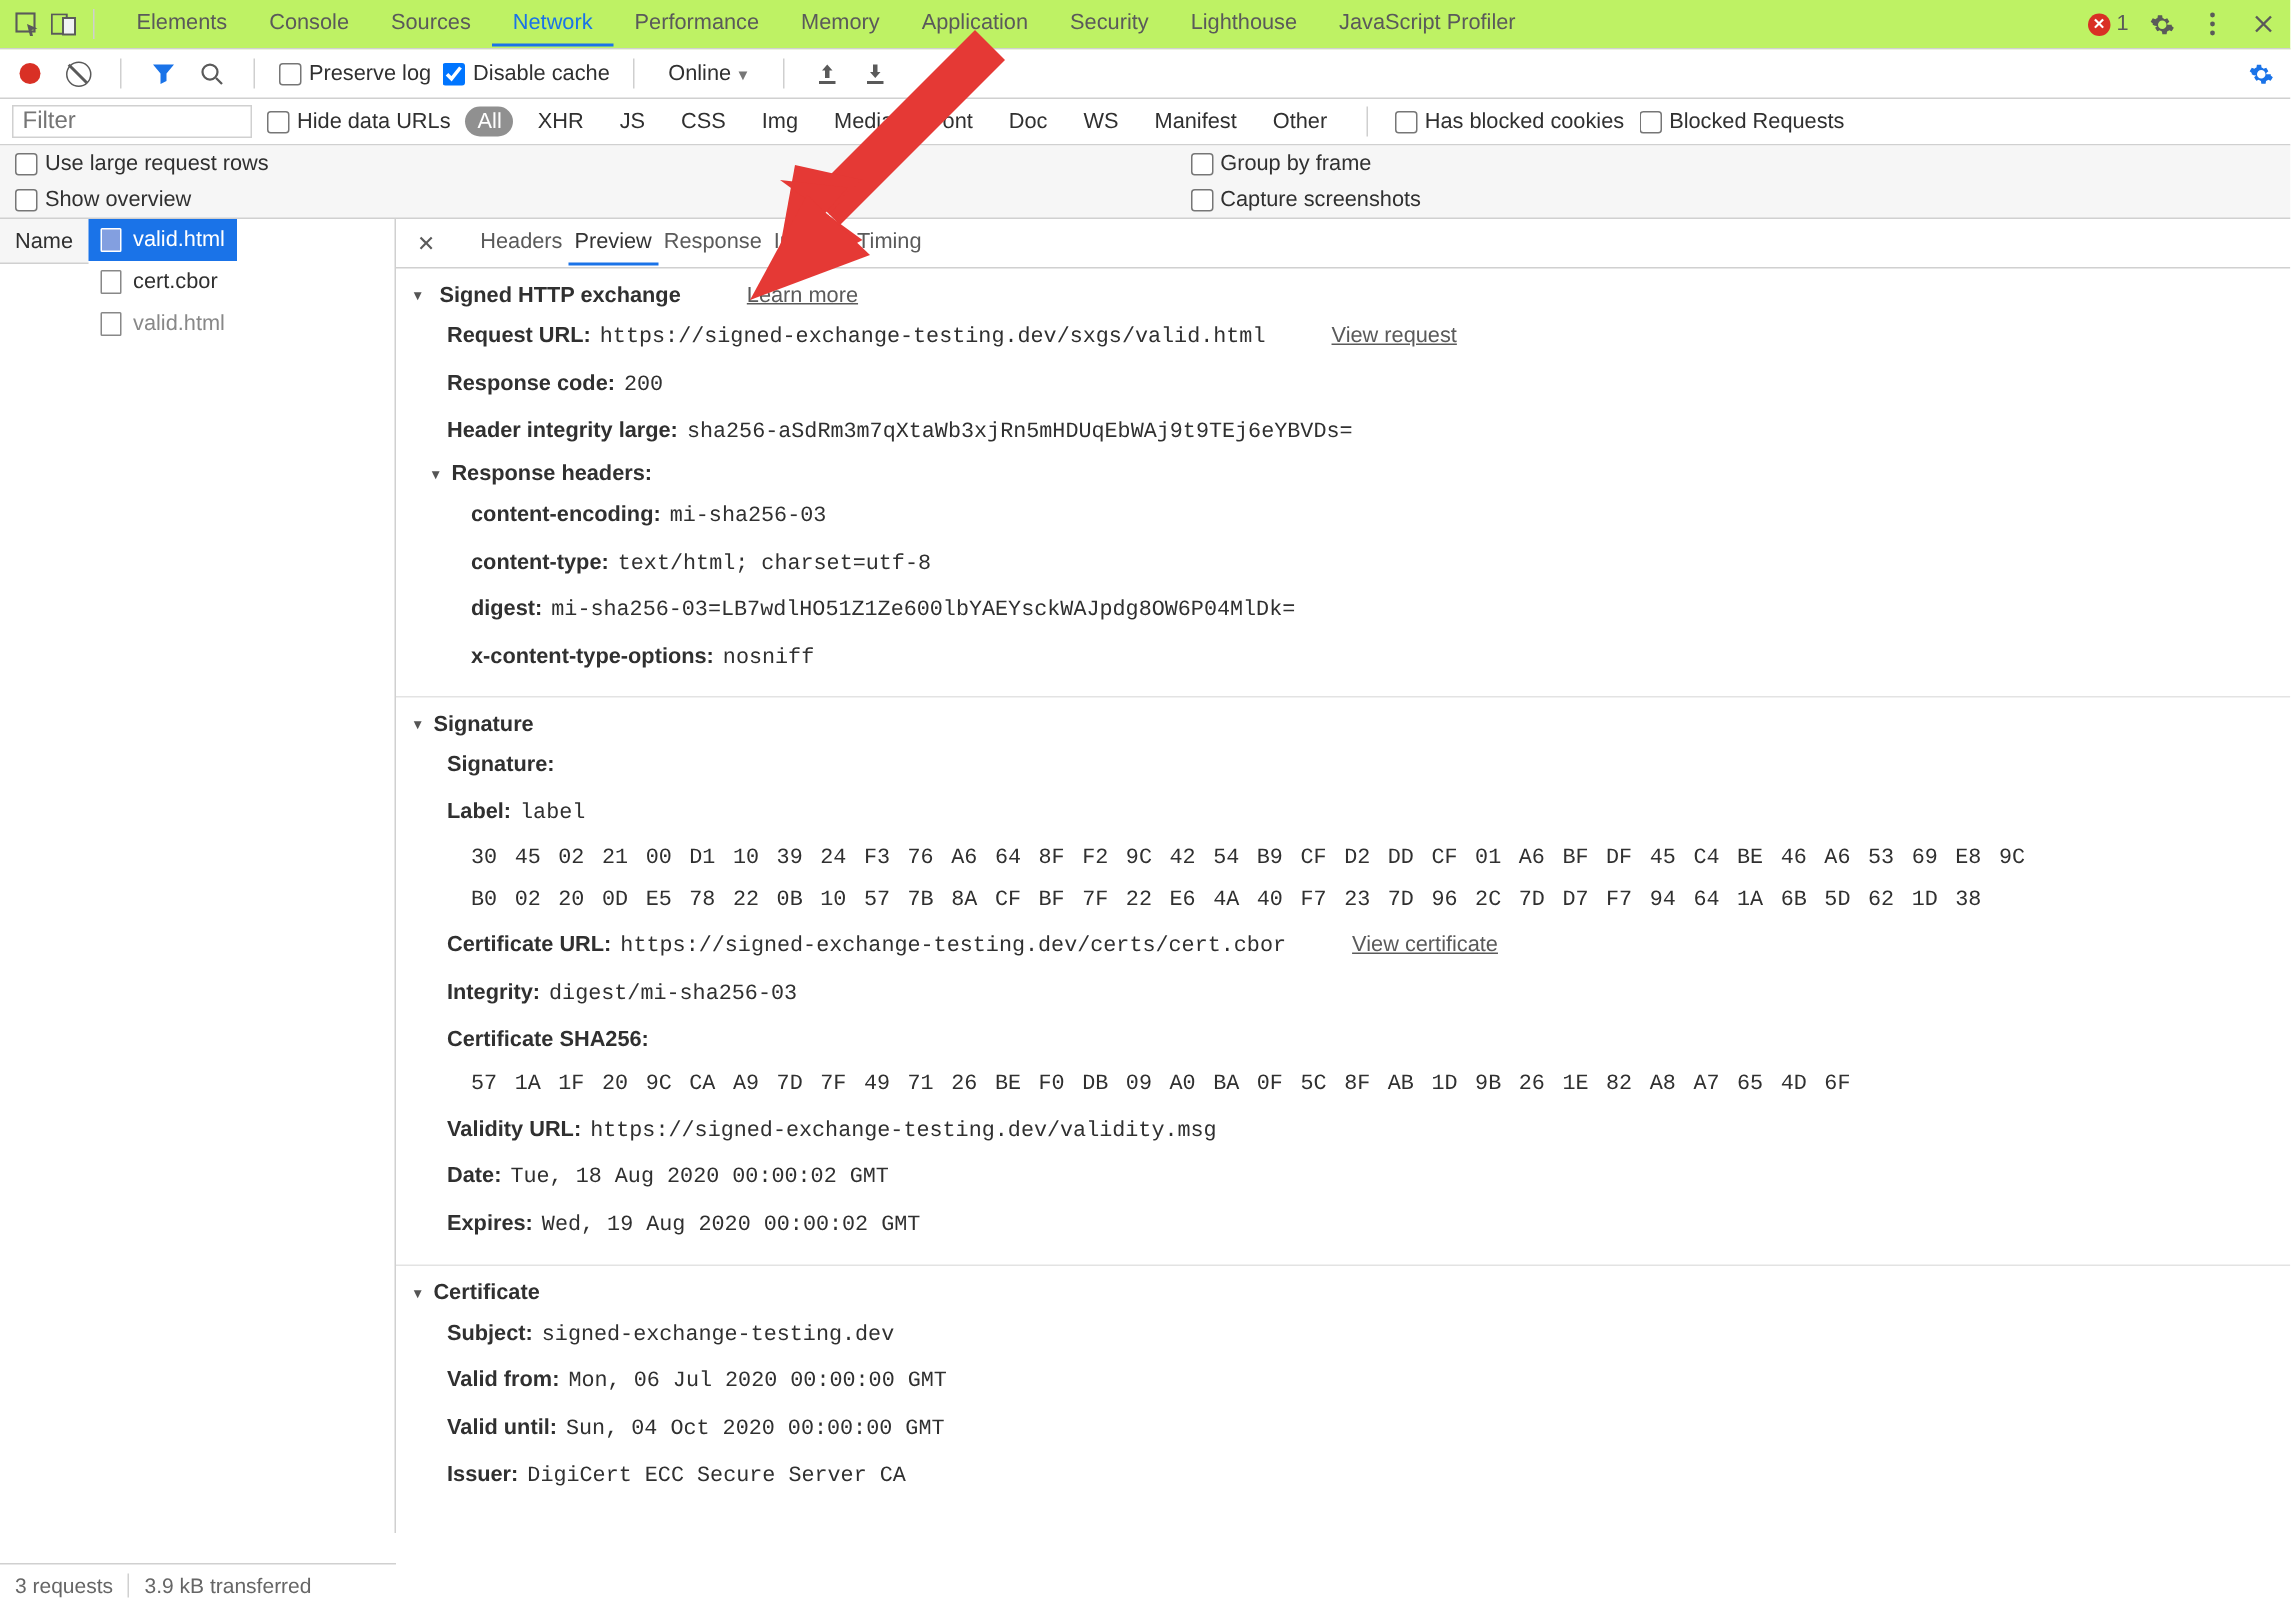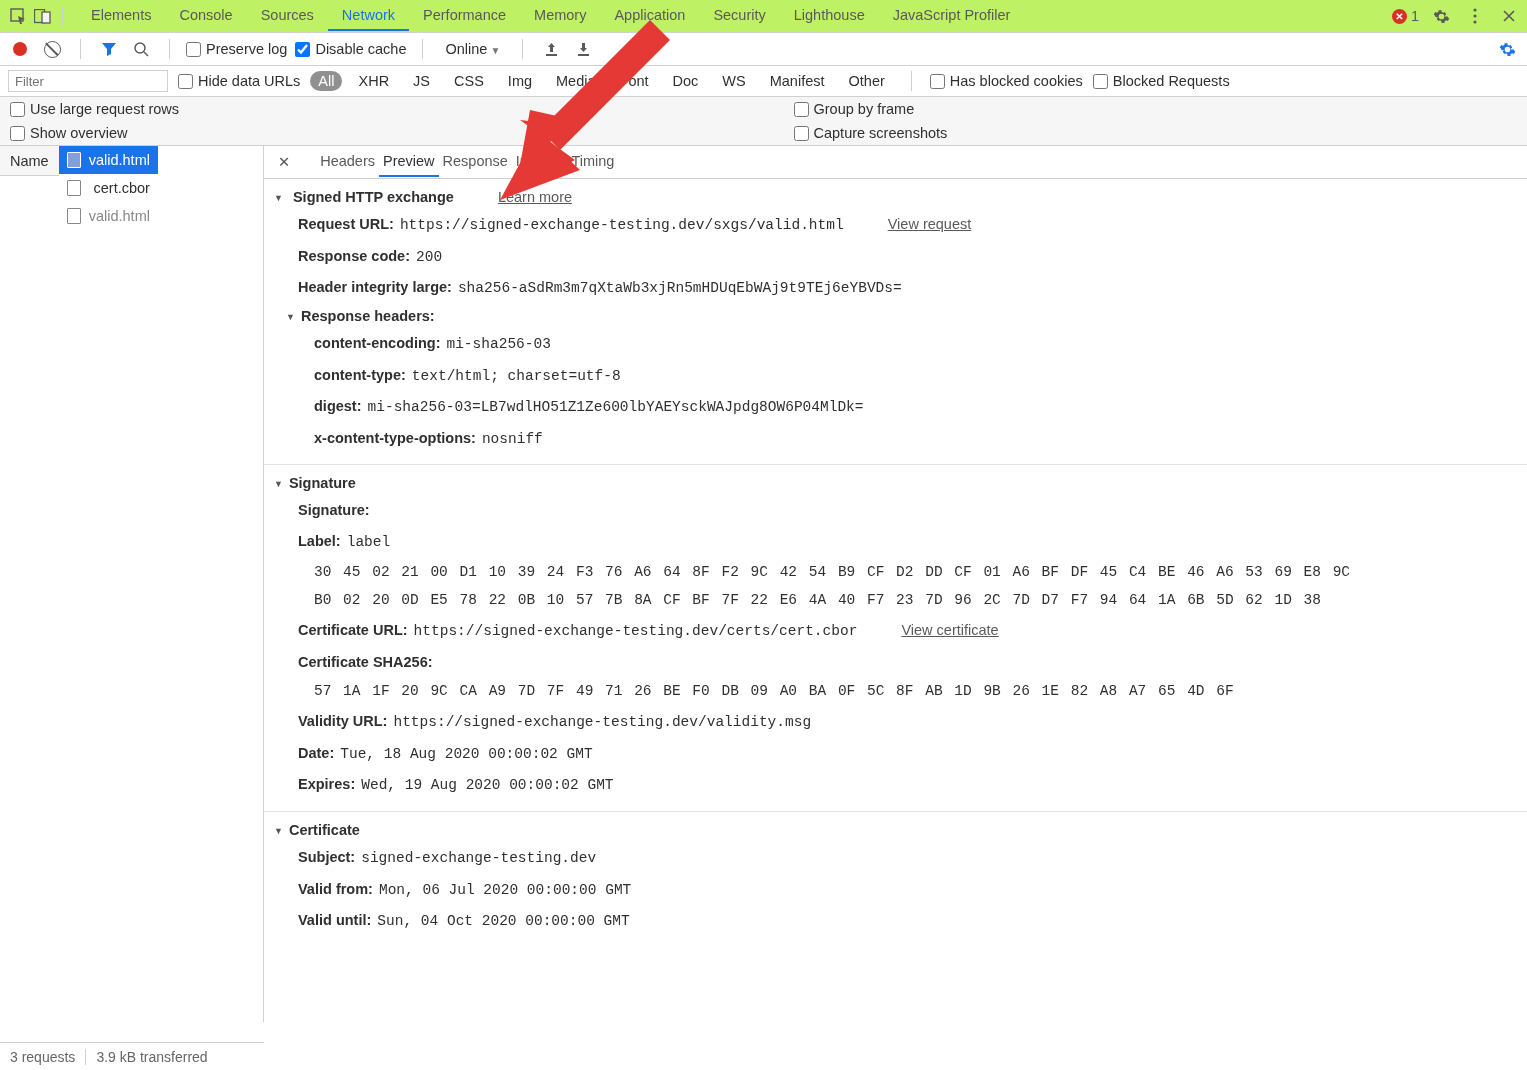--- a/index.html
+++ b/index.html
@@ -45,37 +45,37 @@
 .chk input { width:15px; height:15px; }
 .throttle { color:#303030; padding: 0 6px; }
 .tri-down { display:inline-block; margin-left:3px; color:#777; font-size:10px;}
 .toolbar2 .gear { margin-left:auto; color:#1a73e8; }
 
 .toolbar3 {
   border-bottom: 1px solid #d0d0d0;
   display:flex; align-items:center; padding: 4px 8px; gap:10px;
   background:#fff;
 }
-.filter-input { width:160px; height:22px; border:1px solid #d0d0d0; padding:0 6px; font-size:13px; color:#888;}
+.filter-input { width:160px; height:22px; border:1px solid #d0d0d0; padding:0 6px; font-size:16px; color:#888;}
 .type-pill { padding:2px 8px; border-radius:10px; color:#303030; cursor:pointer; }
 .type-pill.all { background:#909090; color:#fff; }
 .types { display:flex; gap:8px; align-items:center; }
 
 .toolbar4 {
   border-bottom:1px solid #d0d0d0;
   background:#f6f6f6;
   display:flex; padding:4px 10px; gap:20px;
 }
 .toolbar4 .col { flex:1; display:flex; flex-direction:column; gap:8px;}
 .toolbar4 .col:last-child{ margin-left:40px;}
 
 .main { display:flex; height: calc(100% - 33px - 33px - 34px - 66px - 28px); }
 .sidebar { width:264px; border-right:1px solid #d0d0d0; background:#fff; display:flex; flex-direction:row;}
 .sidebar-header { height:30px; border-bottom:1px solid #d0d0d0; display:flex; align-items:center; padding:0 10px; font-weight:400; background:#f6f6f6;}
-.req-row { height:28px; display:flex; align-items:center; gap:8px; padding:0 8px; cursor:pointer;justify-content:space-between; }
+.req-row { height:28px; display:flex; align-items:center; gap:8px; padding:0 8px; cursor:pointer; }
 .req-row.sel { background:#1a73e8; color:#fff; }
 .doc-icon { width:14px; height:16px; border:1px solid #888; border-radius:1px; position:relative; background:#fff; }
 .req-row.sel .doc-icon { border-color:#fff; background:#839fe0; }
 .req-row.faded { color:#888; }
 
 .detail { flex:1; overflow:auto; }
 .detail-tabs { height:33px; border-bottom:1px solid #d0d0d0; display:flex; align-items:center; padding:0 8px; gap:20px; }
 .detail-tab { color:#5a5a5a; cursor:pointer; padding:6px 4px; border-bottom:2px solid transparent;}
 .detail-tab.active { color:#333; border-bottom-color:#1a73e8; }
 .close-x { color:#5a5a5a; cursor:pointer; padding:0 6px;}
@@ -316,32 +316,34 @@
     <div class="section">
       <div class="sec-title">Signature</div>
       <div class="kv"><span class="k">Signature:</span></div>
       <div class="kv"><span class="k">Label:</span><span class="v mono">label</span></div>
       <div class="hex mono">30 45 02 21 00 D1 10 39 24 F3 76 A6 64 8F F2 9C 42 54 B9 CF D2 DD CF 01 A6 BF DF 45 C4 BE 46 A6 53 69 E8 9C</div>
       <div class="hex mono">B0 02 20 0D E5 78 22 0B 10 57 7B 8A CF BF 7F 22 E6 4A 40 F7 23 7D 96 2C 7D D7 F7 94 64 1A 6B 5D 62 1D 38</div>
       <div class="kv">
         <span class="k">Certificate URL:</span><span class="v mono">https://signed-exchange-testing.dev/certs/cert.cbor</span>
         <span class="link">View certificate</span>
       </div>
+      <div class="kv"><span class="k">Integrity:</span><span class="v mono">digest/mi-sha256-03</span></div>
       <div class="kv"><span class="k">Certificate SHA256:</span></div>
       <div class="hex mono">57 1A 1F 20 9C CA A9 7D 7F 49 71 26 BE F0 DB 09 A0 BA 0F 5C 8F AB 1D 9B 26 1E 82 A8 A7 65 4D 6F</div>
       <div class="kv"><span class="k">Validity URL:</span><span class="v mono">https://signed-exchange-testing.dev/validity.msg</span></div>
       <div class="kv"><span class="k">Date:</span><span class="v mono">Tue, 18 Aug 2020 00:00:02 GMT</span></div>
       <div class="kv"><span class="k">Expires:</span><span class="v mono">Wed, 19 Aug 2020 00:00:02 GMT</span></div>
     </div>
 
     <div class="section" style="border-bottom:none">
       <div class="sec-title">Certificate</div>
       <div class="kv"><span class="k">Subject:</span><span class="v mono">signed-exchange-testing.dev</span></div>
       <div class="kv"><span class="k">Valid from:</span><span class="v mono">Mon, 06 Jul 2020 00:00:00 GMT</span></div>
       <div class="kv"><span class="k">Valid until:</span><span class="v mono">Sun, 04 Oct 2020 00:00:00 GMT</span></div>
+      <div class="kv"><span class="k">Issuer:</span><span class="v mono">DigiCert ECC Secure Server CA</span></div>
     </div>
   </div>
 </div>
 
 <div class="statusbar">
   <span>3 requests</span>
   <span>3.9 kB transferred</span>
 </div>
 
 <svg class="arrow-overlay" width="220" height="200">

